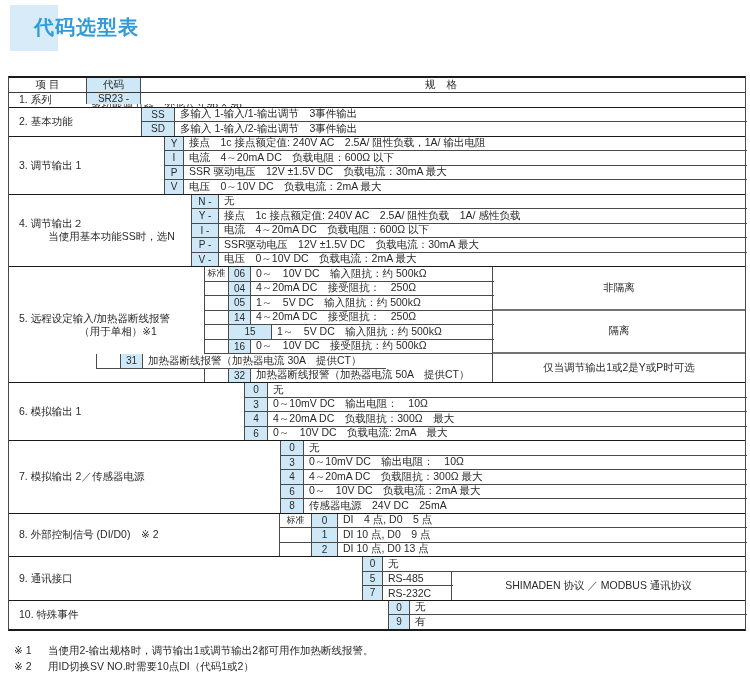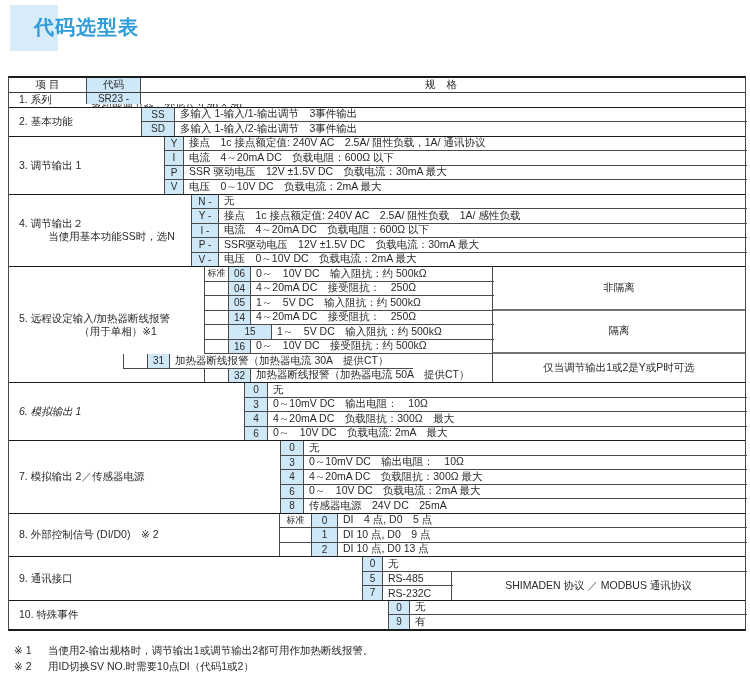--- a/index.html
+++ b/index.html
@@ -77,21 +77,21 @@
           <div class="cell-code" style="width: 34px;">SD</div>
           <div class="cell-desc">多输入 1-输入/2-输出调节　3事件输出</div>
         </div>
       </div>
       <div class="section">
         <div class="sec-label" style="width: 155px;">
           <span>3. 调节输出 1</span>
         </div>
         <div class="row" style="margin-left: 155px; width: 583px;">
           <div class="cell-code" style="width: 20px;">Y</div>
-          <div class="cell-desc">接点　1c 接点额定值: 240V AC　2.5A/ 阻性负载，1A/ 通讯协议</div>
+          <div class="cell-desc">接点　1c 接点额定值: 240V AC　2.5A/ 阻性负载，1A/ 输出电阻</div>
         </div>
         <div class="row" style="margin-left: 155px; width: 583px;">
           <div class="cell-code" style="width: 20px;">I</div>
           <div class="cell-desc">电流　4～20mA DC　负载电阻：600Ω 以下</div>
         </div>
         <div class="row" style="margin-left: 155px; width: 583px;">
           <div class="cell-code" style="width: 20px;">P</div>
           <div class="cell-desc">SSR 驱动电压　12V ±1.5V DC　负载电流：30mA 最大</div>
         </div>
         <div class="row lastrow" style="margin-left: 155px; width: 583px;">
@@ -153,38 +153,38 @@
         <div class="row" style="margin-left: 195px; width: 290px;">
           <div class="cell-std" style="width: 24px;"></div>
           <div class="cell-code" style="width: 44px;">15</div>
           <div class="cell-desc">1～　5V DC　输入阻抗：约 500kΩ</div>
         </div>
         <div class="row" style="margin-left: 195px; width: 290px;">
           <div class="cell-std" style="width: 24px;"></div>
           <div class="cell-code" style="width: 23px;">16</div>
           <div class="cell-desc">0～　10V DC　接受阻抗：约 500kΩ</div>
         </div>
-        <div class="row" style="margin-left: 114px; width: 290px;">
+        <div class="row" style="margin-left: 87px; width: 290px;">
           <div class="cell-std" style="width: 24px;"></div>
           <div class="cell-code" style="width: 23px;">31</div>
           <div class="cell-desc">加热器断线报警（加热器电流 30A　提供CT）</div>
         </div>
         <div class="row lastrow" style="margin-left: 195px; width: 290px;">
           <div class="cell-std" style="width: 24px;"></div>
           <div class="cell-code" style="width: 23px;">32</div>
           <div class="cell-desc">加热器断线报警（加热器电流 50A　提供CT）</div>
         </div>
         <div class="ann-col" style="width: 253px;">
           <div class="ann-cell bb" style="height: 43.5px;">非隔离</div>
           <div class="ann-cell bb" style="height: 43.5px;">隔离</div>
           <div class="ann-cell" style="height: 28px;">仅当调节输出1或2是Y或P时可选</div>
         </div>
       </div>
       <div class="section">
-        <div class="sec-label" style="width: 235px; font-style: italic;">
+        <div class="sec-label" style="width: 235px;">
           <span>6. 模拟输出 1</span>
         </div>
         <div class="row" style="margin-left: 235px; width: 503px;">
           <div class="cell-code" style="width: 24px;">0</div>
           <div class="cell-desc">无</div>
         </div>
         <div class="row" style="margin-left: 235px; width: 503px;">
           <div class="cell-code" style="width: 24px;">3</div>
           <div class="cell-desc">0～10mV DC　输出电阻：　10Ω</div>
         </div>

